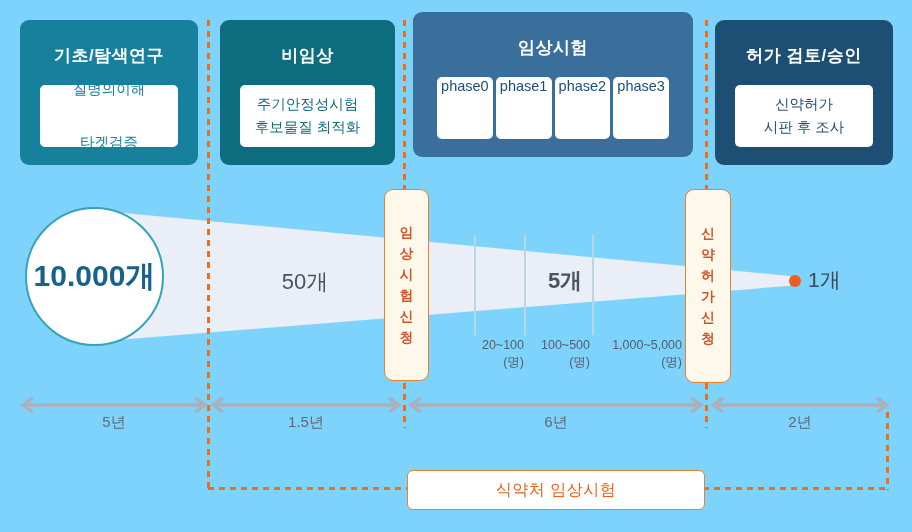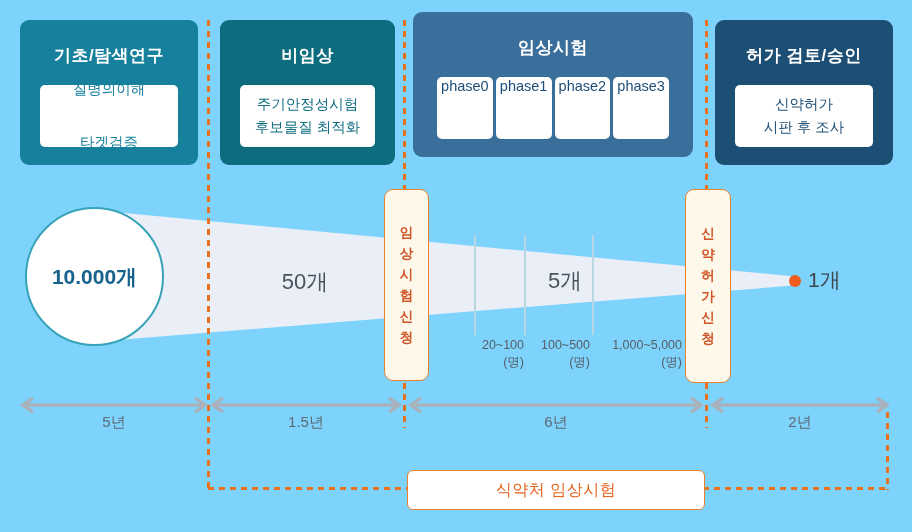--- a/index.html
+++ b/index.html
@@ -25,21 +25,21 @@
   .phase-box{width:56px;height:62px;background:#fff;border-radius:5px;
     display:flex;flex-direction:row;justify-content:center;text-align:center;
     color:#1e4e78;font-size:14.5px;line-height:19px;}
 
   
   .funnel{left:95px;top:206px;width:695px;height:140px;background:#eaeef7;
     clip-path:polygon(0 3%,100% 50%,100% 57%,0 97%);z-index:1;}
   .big-circle{left:25px;top:207px;width:135px;height:135px;border-radius:50%;
     background:#fff;border:2.5px solid #36a3b8;display:flex;align-items:center;
     justify-content:center;z-index:3;}
-  .big-circle span{font-size:21px;font-weight:bold;color:#16628c;}
+  .big-circle span{font-size:30px;font-weight:bold;color:#16628c;}
   .count{z-index:3;color:#4b545c;text-align:center;font-size:22px;}
   .final-dot{left:789px;top:275px;width:12px;height:12px;border-radius:50%;
     background:#f05c1e;z-index:3;}
   .final-count{left:808px;top:266px;width:70px;text-align:left;font-size:21px;
     color:#3f474e;z-index:3;}
 
   
   .vdash{width:3px;z-index:2;
     background:repeating-linear-gradient(to bottom,#e8701f 0 6px,transparent 6px 11px);}
   .hdash{height:3px;z-index:2;
@@ -123,21 +123,21 @@
     <div class="stage-sub">
       <div>신약허가</div>
       <div>시판 후 조사</div>
     </div>
   </div>
 
   <div class="abs big-circle">
     <span>10.000개</span>
   </div>
   <div class="abs count" style="left:260px;top:267px;width:90px;">50개</div>
-  <div class="abs count" style="left:525px;top:266px;width:80px;">5개</div>
+  <div class="abs count" style="left:525px;top:266px;width:80px;font-weight:bold;">5개</div>
   <div class="abs final-dot"></div>
   <div class="abs final-count">1개</div>
 
   <div class="abs divider" style="left:474px;"></div>
   <div class="abs divider" style="left:524px;"></div>
   <div class="abs divider" style="left:592px;"></div>
 
   <div class="abs participant" style="left:444px;width:80px;">
     <div>20~100</div>
     <div>(명)</div>

